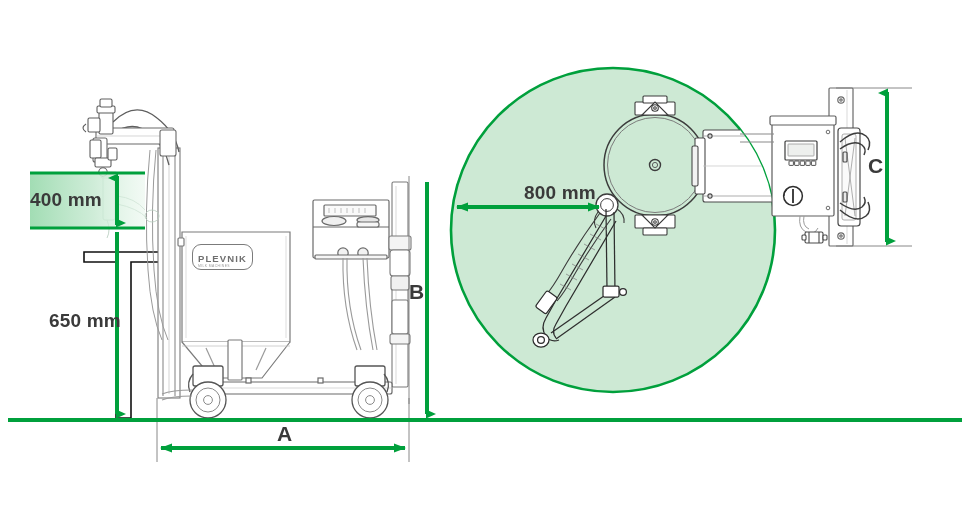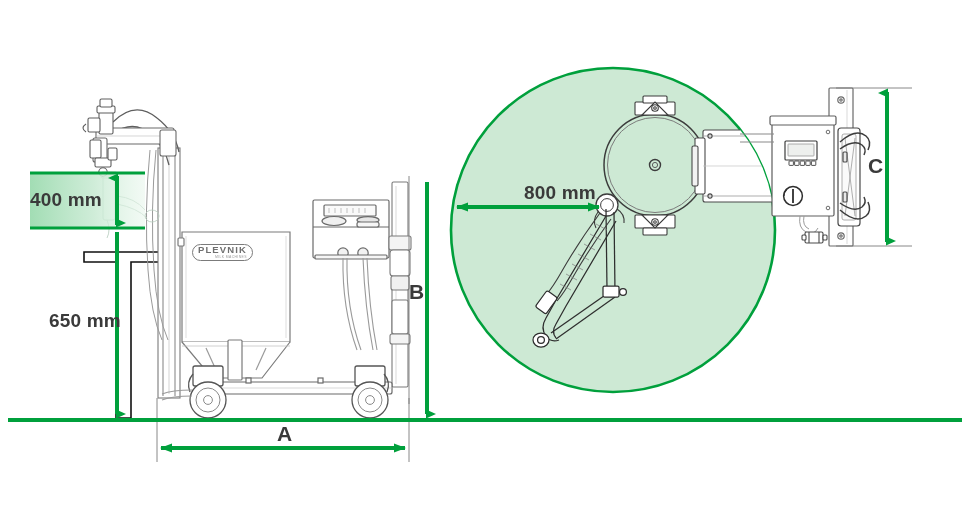--- a/index.html
+++ b/index.html
@@ -30,22 +30,22 @@
     white-space: nowrap;
     line-height: 1;
   }
   .dim-mm { font-size: 19px; letter-spacing: 0.2px; }
   .dim-letter { font-size: 21px; }
   .plevnik-wrap {
     position: absolute;
     border: 1.4px solid #7b7b7b;
     border-radius: 9px;
     background: #ffffff;
-    text-align: right;
-    padding: 0 5px 1px 5px;
+    text-align: left;
+    padding: 9px 5px 1px 5px;
   }
   .plevnik-name {
     font-family: "Liberation Sans", sans-serif;
     font-size: 9.5px;
     font-weight: bold;
     color: #6f6f6f;
     letter-spacing: 1.1px;
     line-height: 1;
   }
   .plevnik-sub {

